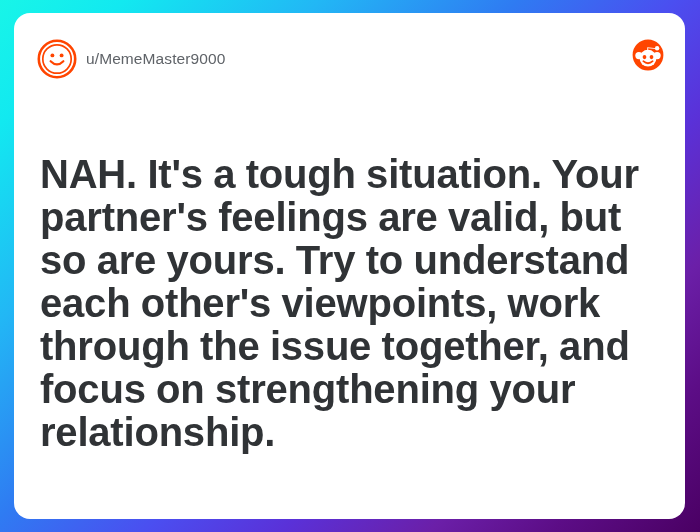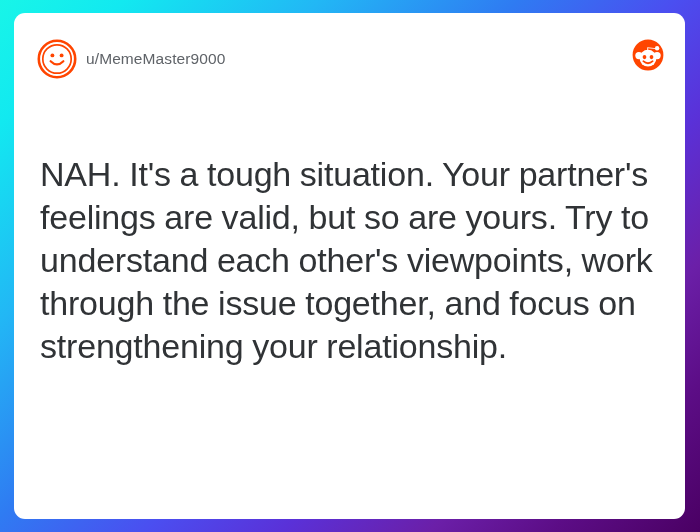--- a/index.html
+++ b/index.html
@@ -31,21 +31,21 @@
     box-sizing: border-box;
   }
 
   #card {
     position: absolute;
     left: 14px;
     top: 13px;
     width: 671px;
     height: 506px;
     background: #ffffff;
-    border-radius: 11px;
+    border-radius: 16px;
     box-sizing: border-box;
     overflow: hidden;
   }
 
   
   #card-header {
     position: absolute;
     left: 0;
     top: 0;
     width: 671px;
@@ -82,25 +82,25 @@
 
   
   #card-body {
     position: absolute;
     left: 26px;
     top: 140px;
     width: 616px;
   }
 
   #body-text {
-    font-size: 34px;
+    font-size: 40px;
     line-height: 43px;
     color: #303336;
     letter-spacing: -0.2px;
-    font-weight: 400;
+    font-weight: 700;
     margin: 0;
     word-spacing: -0.5px;
   }
 </style>
 </head>
 <body>
 
 <div id="stage">
 
   <div id="card">

